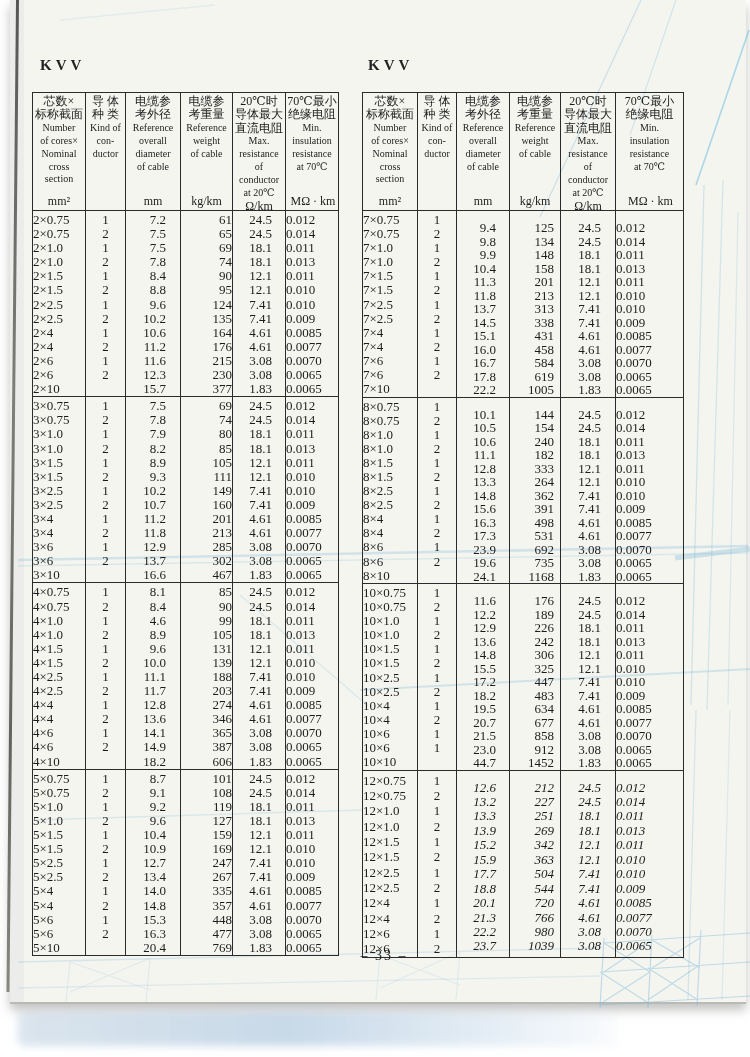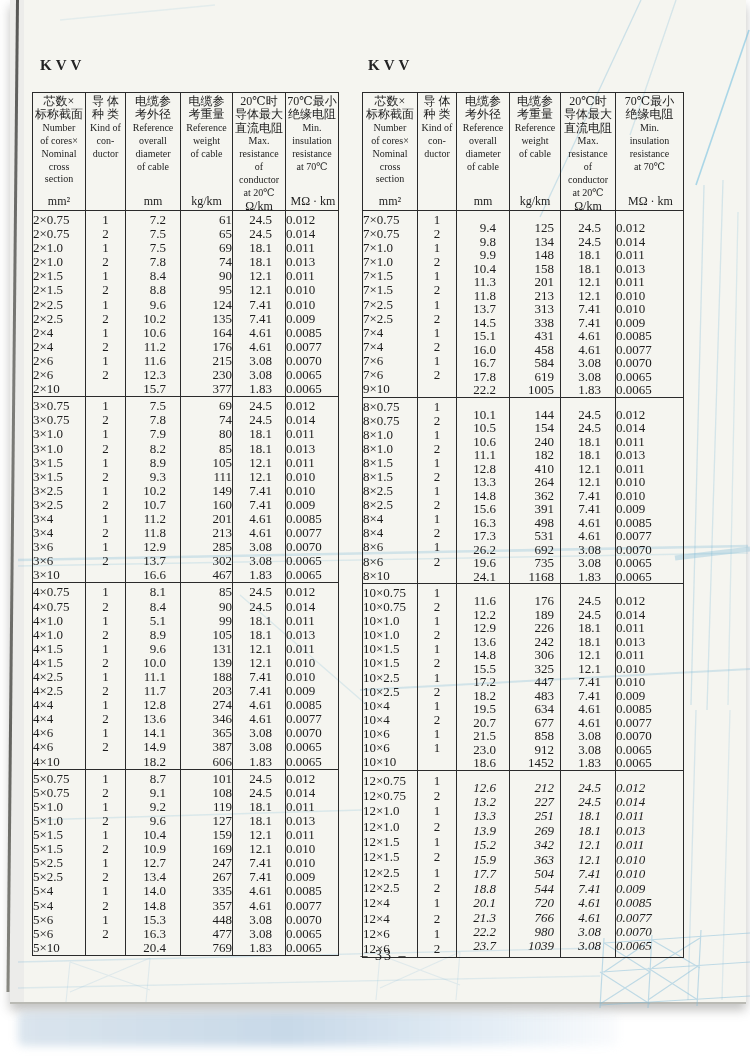--- a/index.html
+++ b/index.html
@@ -439,21 +439,21 @@
               <div class="ln">2</div>
               <div class="ln">1</div>
               <div class="ln">2</div>
               <div class="ln">&nbsp;</div>
             </div>
           </td>
           <td class="c2 dcol">
             <div class="stack">
               <div class="ln"><span class="num4">8.1</span></div>
               <div class="ln"><span class="num4">8.4</span></div>
-              <div class="ln"><span class="num4">5.1</span></div>
+              <div class="ln"><span class="num4">4.6</span></div>
               <div class="ln"><span class="num4">8.9</span></div>
               <div class="ln"><span class="num4">9.6</span></div>
               <div class="ln"><span class="num4">10.0</span></div>
               <div class="ln"><span class="num4">11.1</span></div>
               <div class="ln"><span class="num4">11.7</span></div>
               <div class="ln"><span class="num4">12.8</span></div>
               <div class="ln"><span class="num4">13.6</span></div>
               <div class="ln"><span class="num4">14.1</span></div>
               <div class="ln"><span class="num4">14.9</span></div>
               <div class="ln"><span class="num4">18.2</span></div>
@@ -706,21 +706,21 @@
               <div class="ln">7×1.0</div>
               <div class="ln">7×1.0</div>
               <div class="ln">7×1.5</div>
               <div class="ln">7×1.5</div>
               <div class="ln">7×2.5</div>
               <div class="ln">7×2.5</div>
               <div class="ln">7×4</div>
               <div class="ln">7×4</div>
               <div class="ln">7×6</div>
               <div class="ln">7×6</div>
-              <div class="ln">9×10</div>
+              <div class="ln">7×10</div>
             </div>
           </td>
           <td class="c1">
             <div class="stack">
               <div class="ln">1</div>
               <div class="ln">2</div>
               <div class="ln">1</div>
               <div class="ln">2</div>
               <div class="ln">1</div>
               <div class="ln">2</div>
@@ -842,32 +842,32 @@
               <div class="ln"><span class="num4">10.1</span></div>
               <div class="ln"><span class="num4">10.5</span></div>
               <div class="ln"><span class="num4">10.6</span></div>
               <div class="ln"><span class="num4">11.1</span></div>
               <div class="ln"><span class="num4">12.8</span></div>
               <div class="ln"><span class="num4">13.3</span></div>
               <div class="ln"><span class="num4">14.8</span></div>
               <div class="ln"><span class="num4">15.6</span></div>
               <div class="ln"><span class="num4">16.3</span></div>
               <div class="ln"><span class="num4">17.3</span></div>
-              <div class="ln"><span class="num4">26.2</span></div>
+              <div class="ln"><span class="num4">23.9</span></div>
               <div class="ln"><span class="num4">19.6</span></div>
               <div class="ln"><span class="num4">24.1</span></div>
             </div>
           </td>
           <td class="c3 dcol">
             <div class="stack">
               <div class="ln">144</div>
               <div class="ln">154</div>
               <div class="ln">240</div>
               <div class="ln">182</div>
-              <div class="ln">410</div>
+              <div class="ln">333</div>
               <div class="ln">264</div>
               <div class="ln">362</div>
               <div class="ln">391</div>
               <div class="ln">498</div>
               <div class="ln">531</div>
               <div class="ln">692</div>
               <div class="ln">735</div>
               <div class="ln">1168</div>
             </div>
           </td>
@@ -948,21 +948,21 @@
               <div class="ln"><span class="num4">12.9</span></div>
               <div class="ln"><span class="num4">13.6</span></div>
               <div class="ln"><span class="num4">14.8</span></div>
               <div class="ln"><span class="num4">15.5</span></div>
               <div class="ln"><span class="num4">17.2</span></div>
               <div class="ln"><span class="num4">18.2</span></div>
               <div class="ln"><span class="num4">19.5</span></div>
               <div class="ln"><span class="num4">20.7</span></div>
               <div class="ln"><span class="num4">21.5</span></div>
               <div class="ln"><span class="num4">23.0</span></div>
-              <div class="ln"><span class="num4">18.6</span></div>
+              <div class="ln"><span class="num4">44.7</span></div>
             </div>
           </td>
           <td class="c3 dcol">
             <div class="stack">
               <div class="ln">176</div>
               <div class="ln">189</div>
               <div class="ln">226</div>
               <div class="ln">242</div>
               <div class="ln">306</div>
               <div class="ln">325</div>

